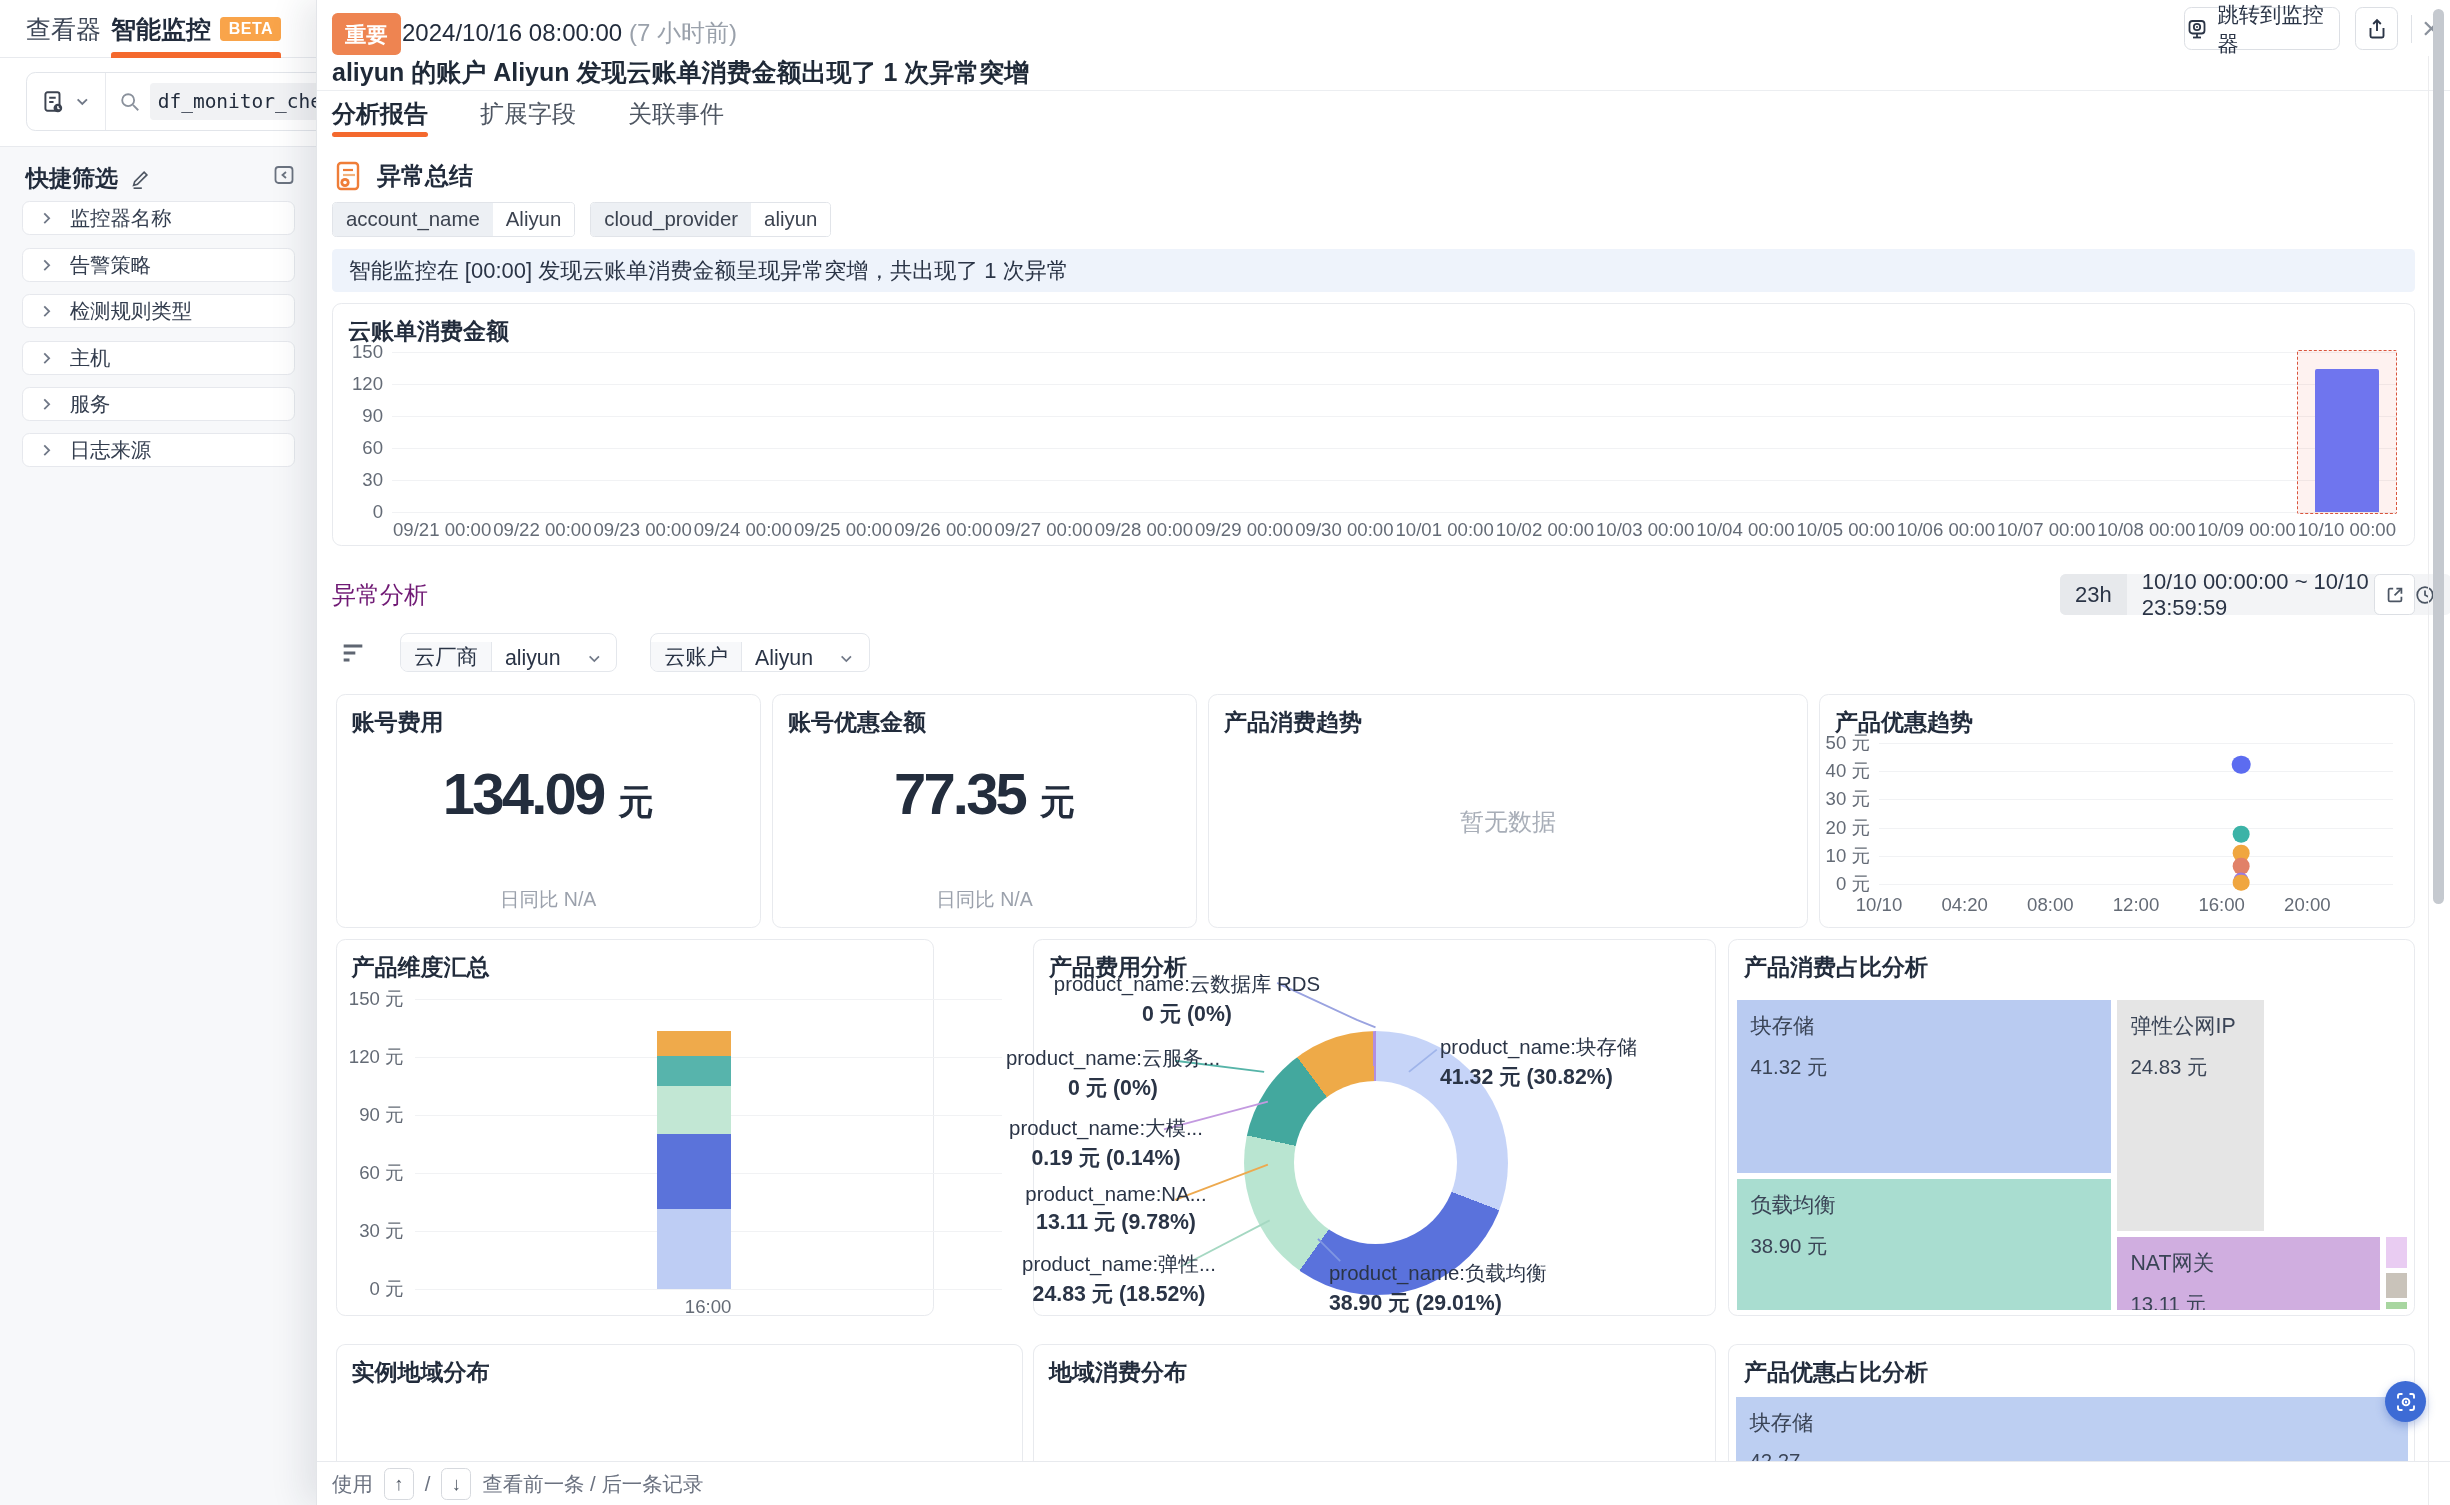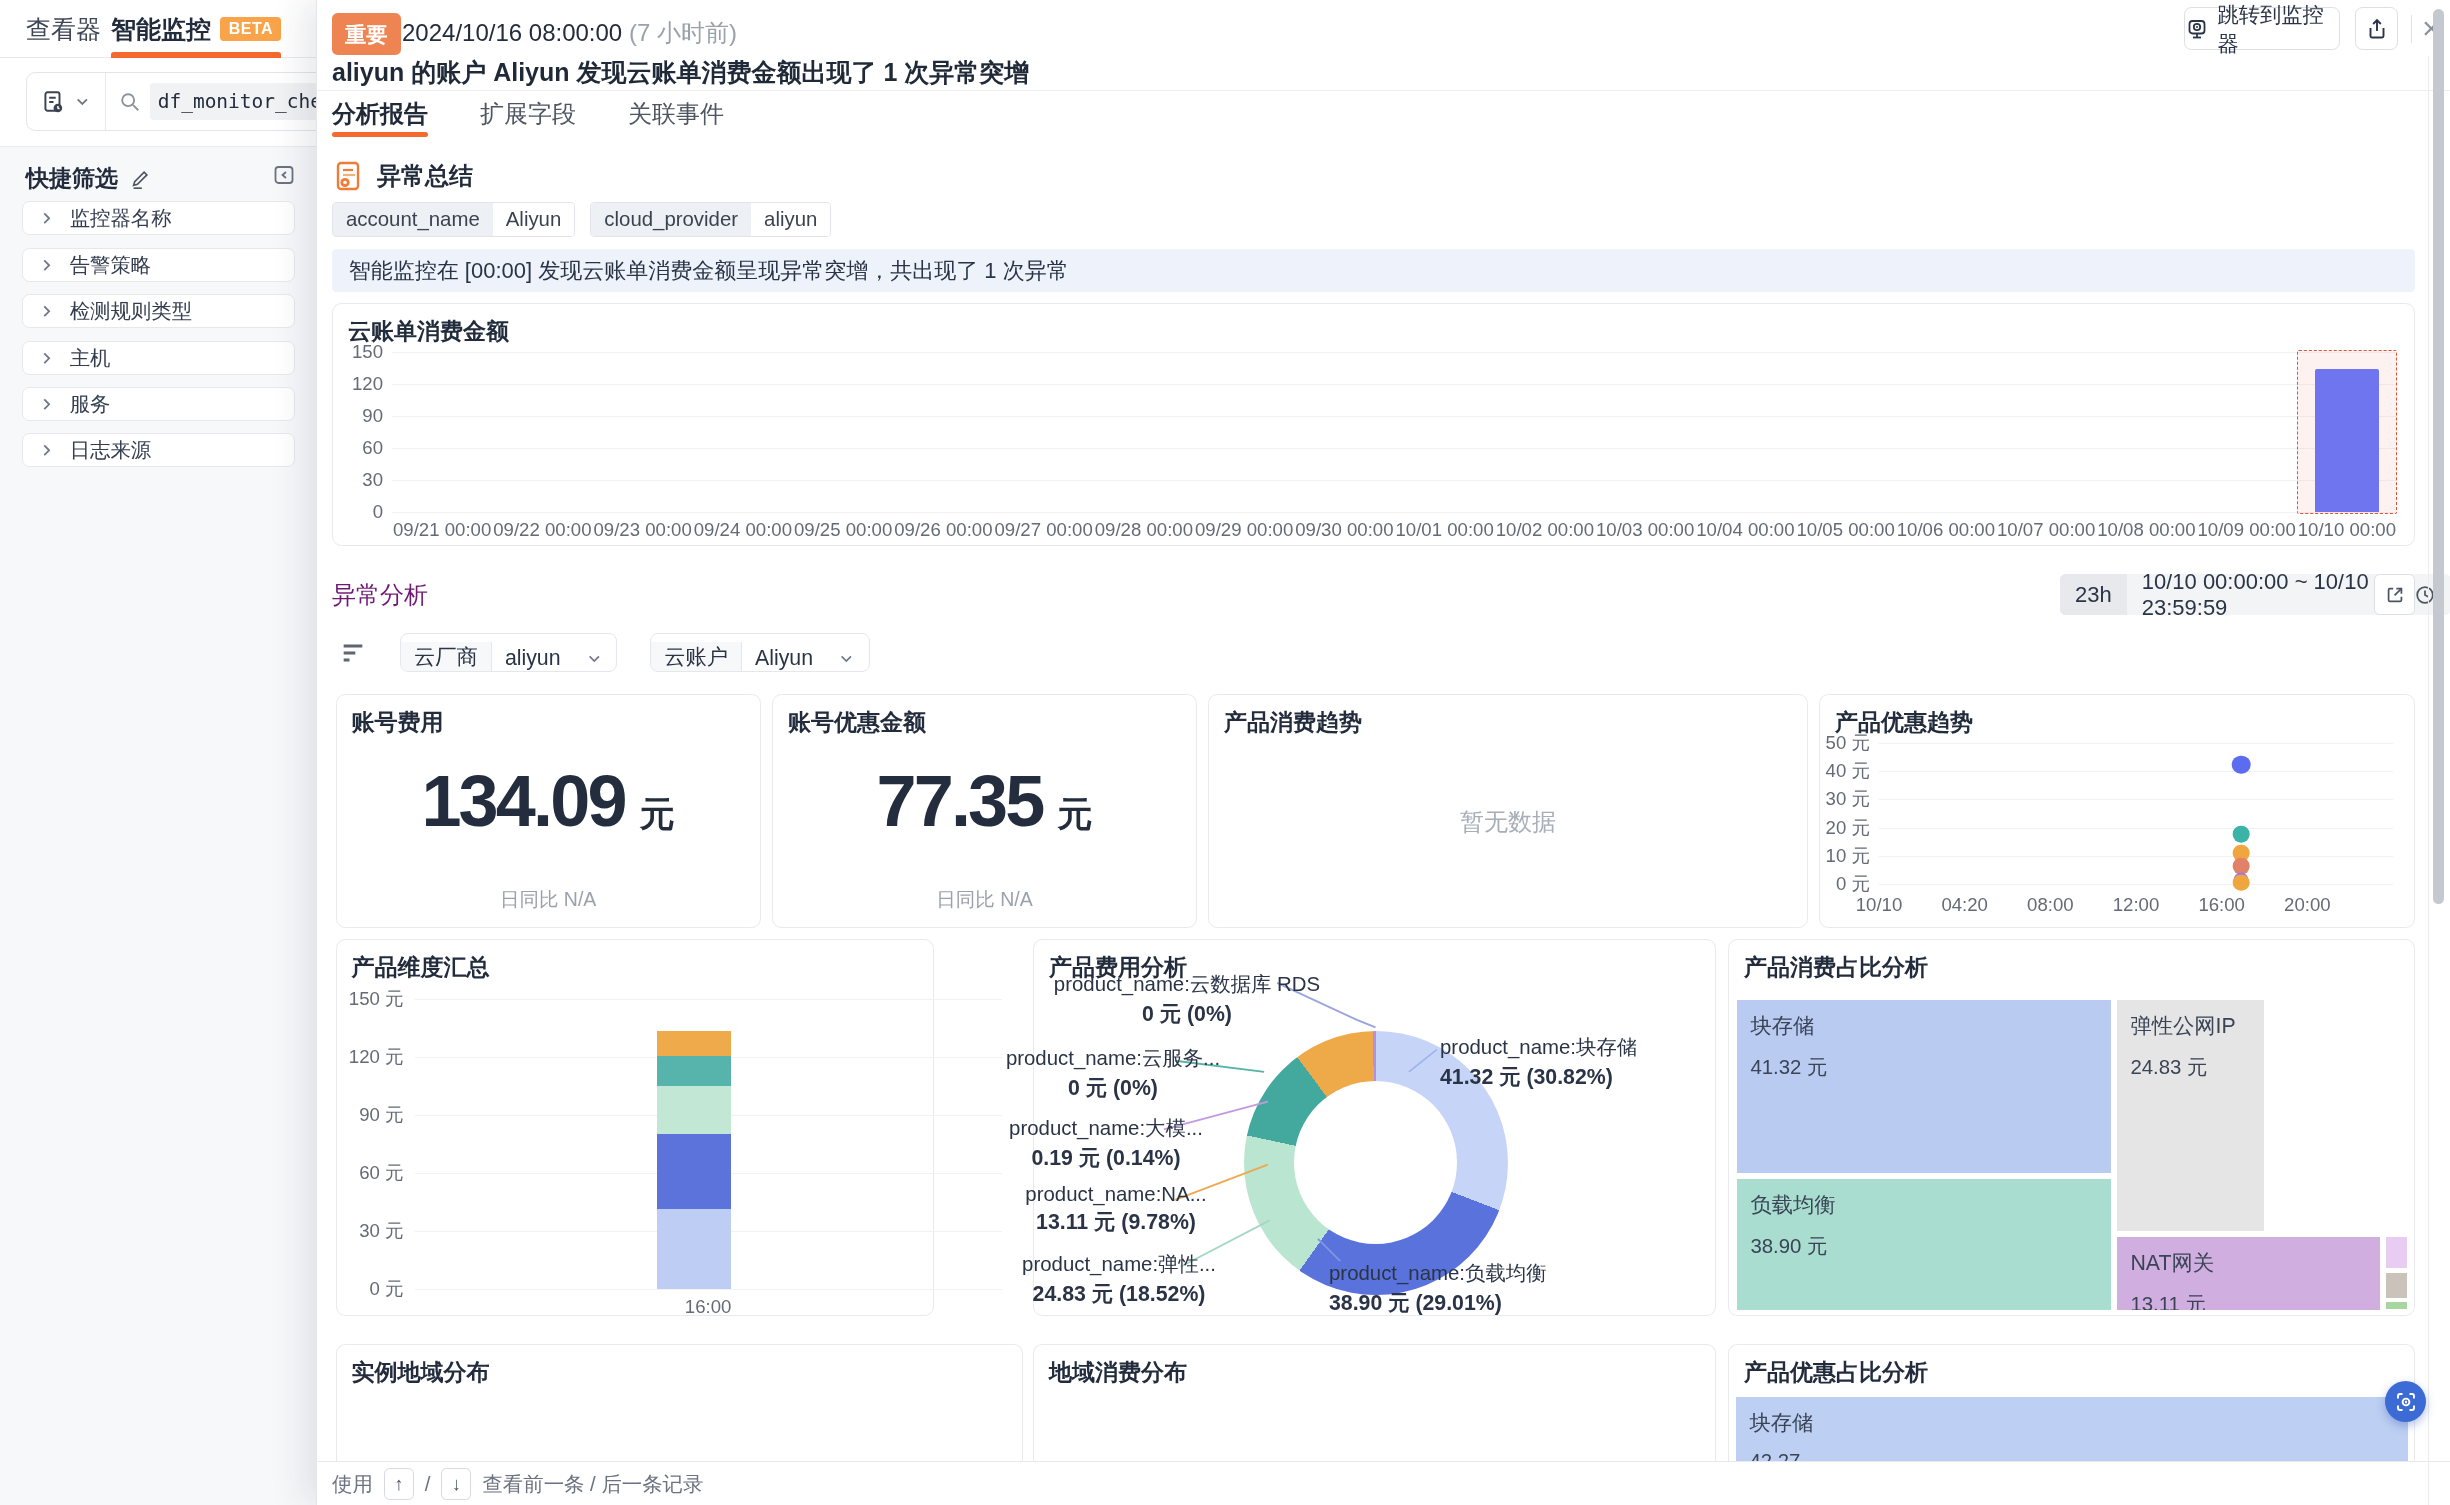--- a/index.html
+++ b/index.html
@@ -68,21 +68,21 @@
   .time-short{background:#e7e9ec;display:flex;align-items:center;padding:0 15px;}
   .time-range{display:flex;align-items:center;gap:11px;padding:0 15px;}
   .ext-btn{left:2057px;top:574px;width:41px;height:41px;border:0.9px solid #dcdfe4;border-radius:5.6px;display:flex;align-items:center;justify-content:center;background:#fff;cursor:pointer;}
   .filter-row{left:22px;top:633px;height:39px;display:flex;align-items:center;gap:33px;}
   .sel{display:flex;align-items:flex-end;height:39px;border:0.9px solid #e4e7ec;border-radius:8px;overflow:hidden;font-size:21.3px;cursor:pointer;}
   .sel .lab{background:#f7f8fa;border-right:0.9px solid #e4e7ec;display:flex;align-items:center;padding:0 13px;color:#2a3446;}
   .sel .val{display:flex;align-items:center;gap:24px;padding:0 13px;color:#2a3446;min-width:121px;justify-content:space-between;}
 
   
   .stat-num{position:absolute;left:0;right:0;top:65px;display:flex;align-items:baseline;justify-content:center;}
-  .stat-v{font-size:72px;font-weight:700;color:#232d3d;letter-spacing:-2.8px;}
+  .stat-v{font-size:58px;font-weight:700;color:#232d3d;letter-spacing:-2.8px;}
   .stat-u{font-size:35px;font-weight:700;color:#232d3d;margin-left:15px;}
   .stat-sub{position:absolute;left:0;right:0;top:191px;text-align:center;font-size:19.5px;color:#9ba1ac;}
   .empty-txt{position:absolute;left:0;right:0;top:111px;text-align:center;font-size:24px;color:#a8aeb8;}
 
   
   .sc-plot{position:absolute;left:59px;top:48px;width:514px;height:141px;}
   .sc-yaxis{position:absolute;left:0;top:48px;width:50px;height:141px;}
   .sc-xrow{position:absolute;left:59px;top:199px;width:514px;height:22px;}
   .sc-xt{position:absolute;transform:translateX(-50%);font-size:18.6px;color:#646b76;white-space:nowrap;}
   .dot{position:absolute;width:16.7px;height:16.7px;border-radius:50%;transform:translate(-50%,-50%);}

